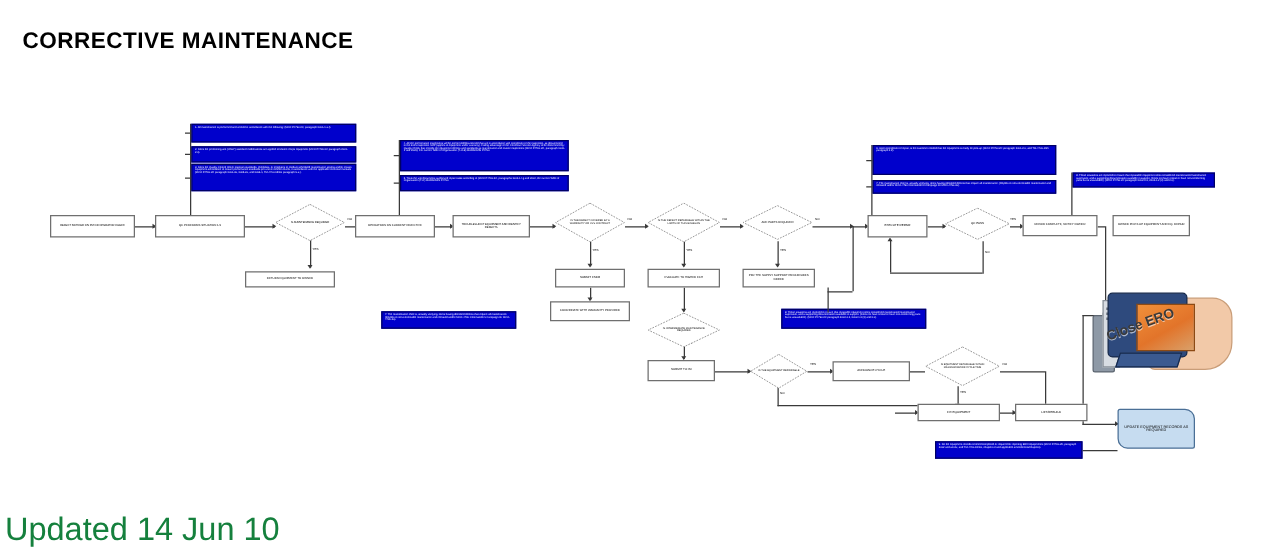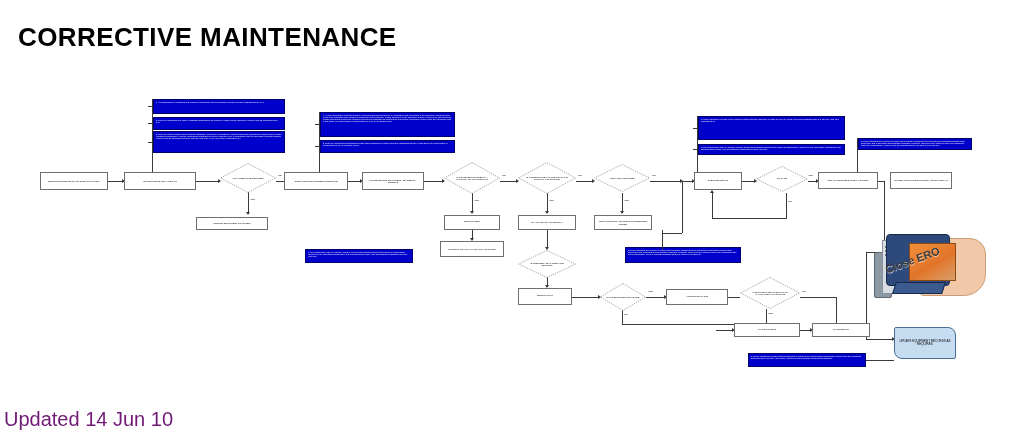--- a/index.html
+++ b/index.html
@@ -8,26 +8,26 @@
     background:#ffffff;
     font-family:"Liberation Sans", sans-serif;
     overflow:hidden;
     position:relative;
   }
   #slide{position:absolute;left:0;top:0;width:1024px;height:439px;}
 
   
   .title{
     position:absolute;left:18px;top:22px;
-    font-size:26px;font-weight:bold;color:#000;
+    font-size:18px;font-weight:bold;color:#000;
     letter-spacing:0.4px;white-space:nowrap;
   }
   .footer{
     position:absolute;left:4px;top:408px;
-    font-size:20px;color:#701a75;white-space:nowrap;
+    font-size:26px;color:#15803d;white-space:nowrap;
   }
 
   
   .node{
     position:absolute;
     box-sizing:border-box;
     display:flex;align-items:center;justify-content:center;
     text-align:center;
     color:#000;
     line-height:1.05;

